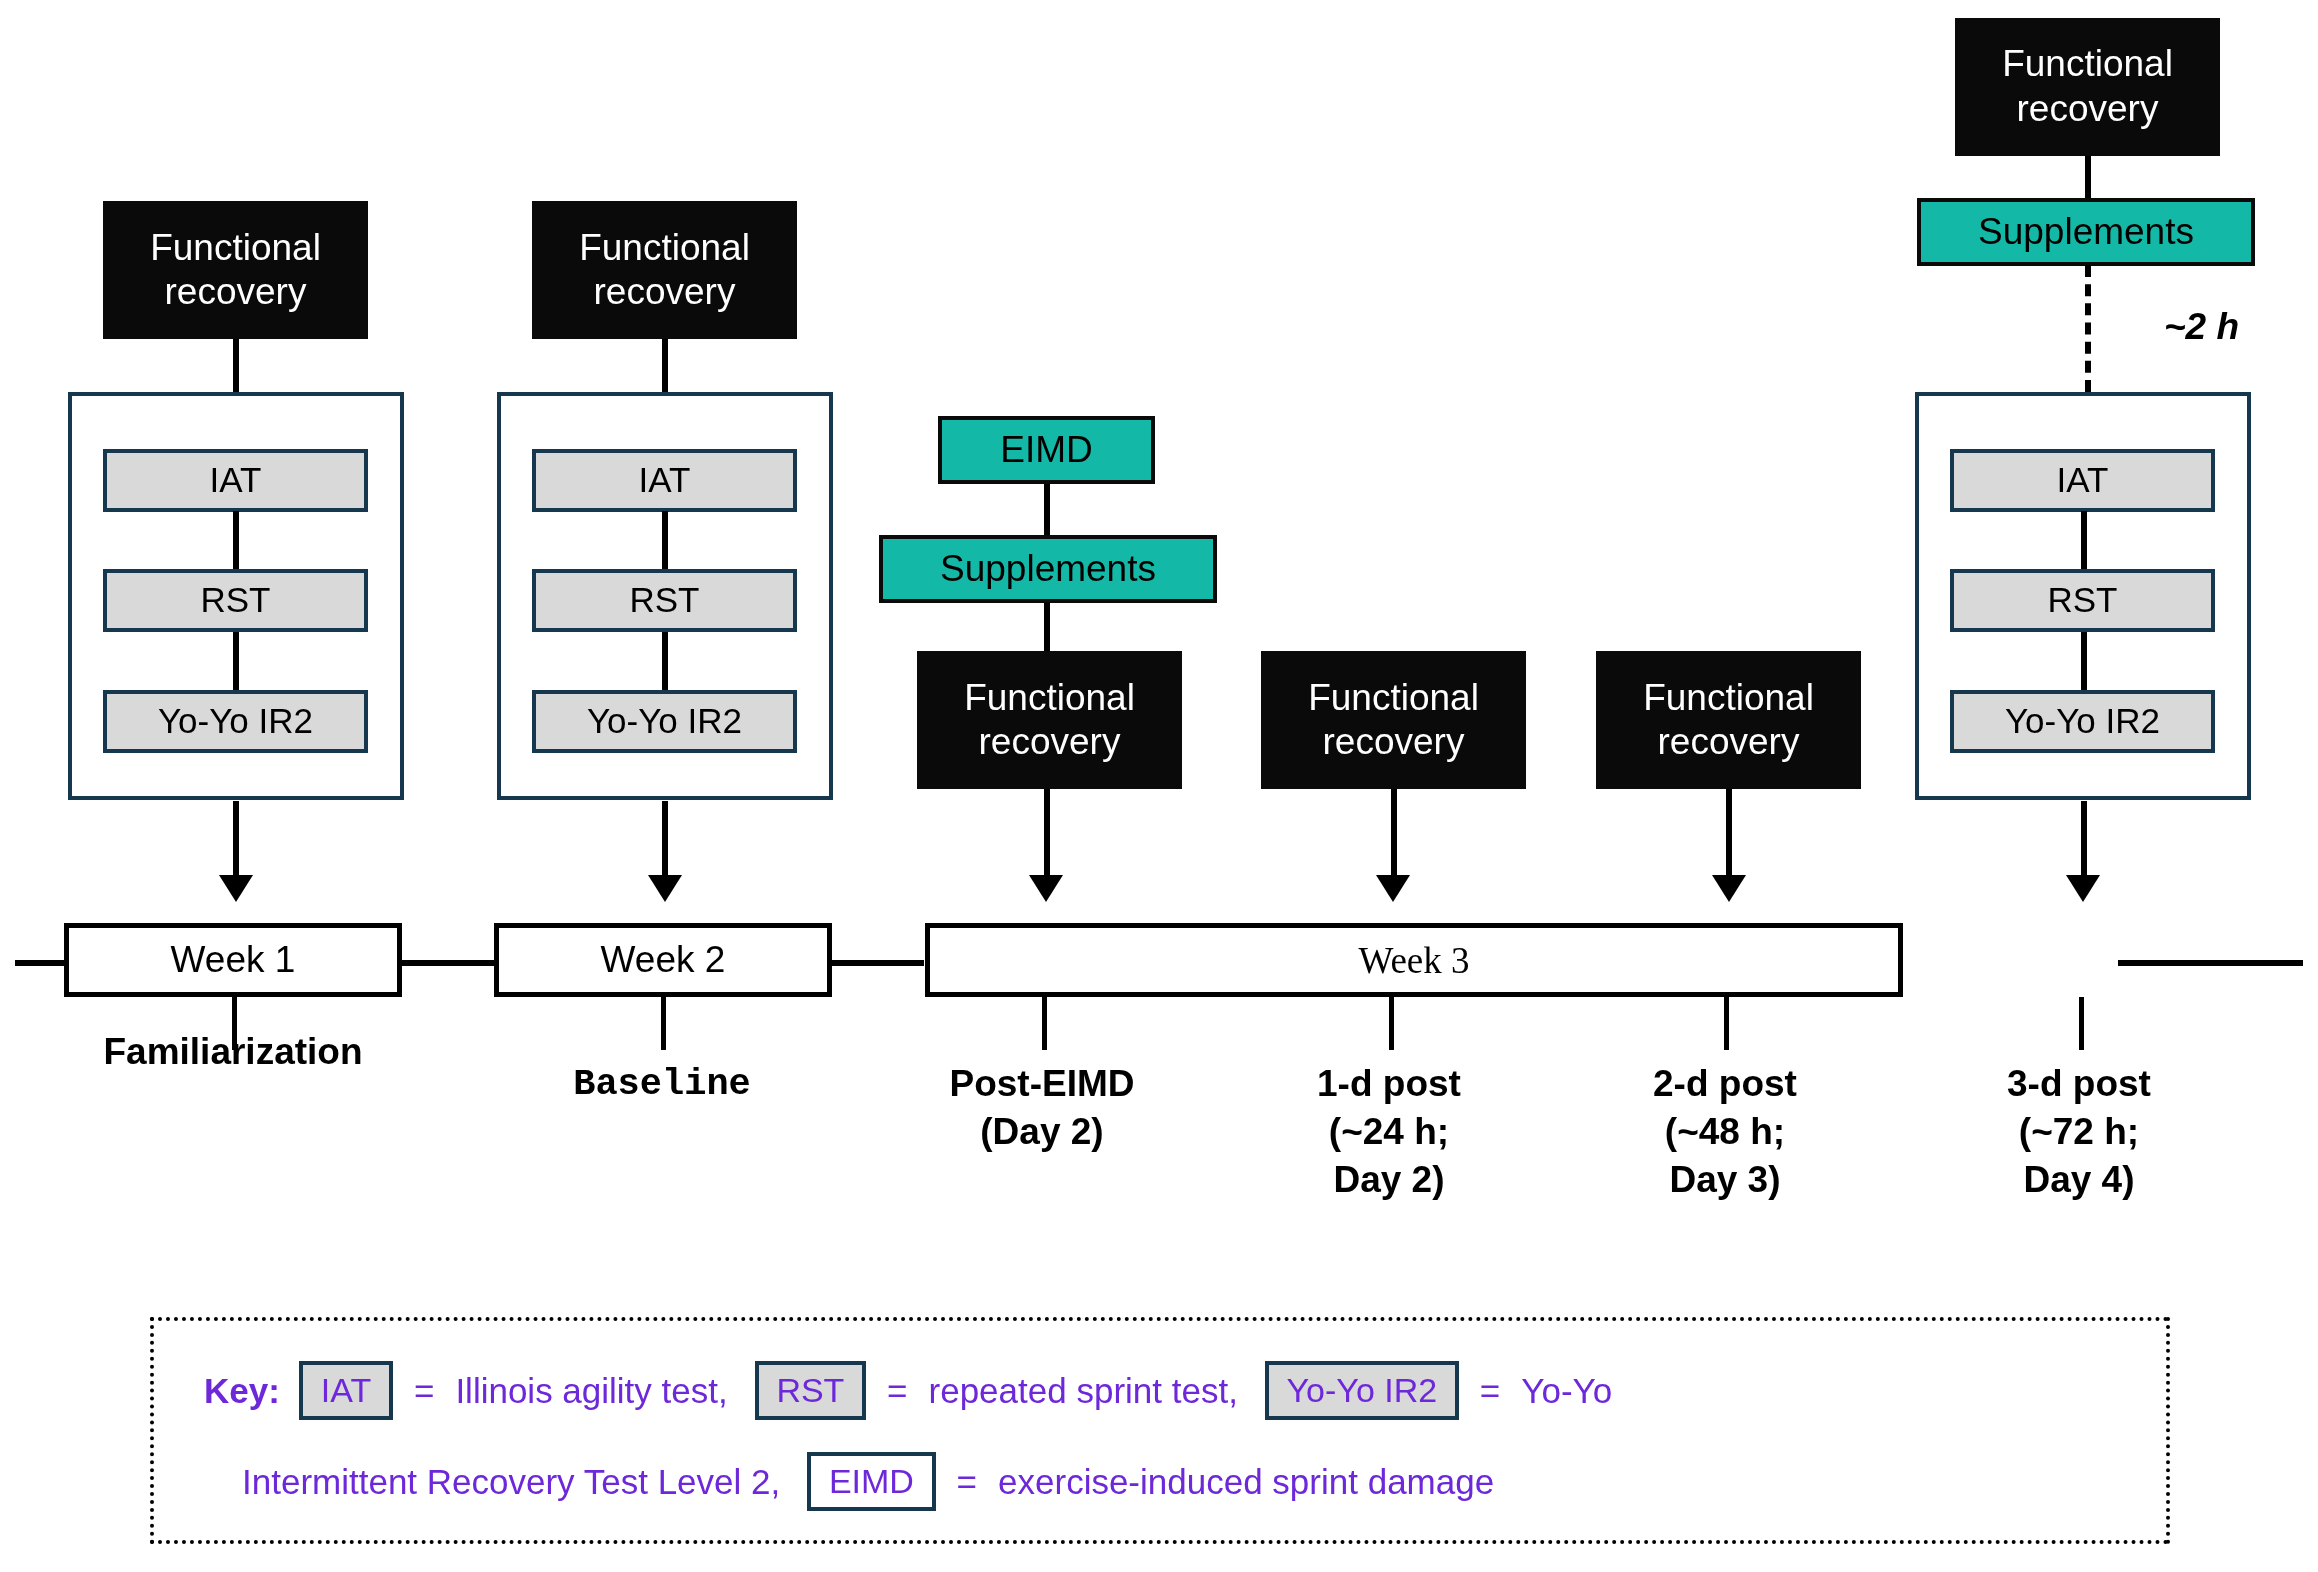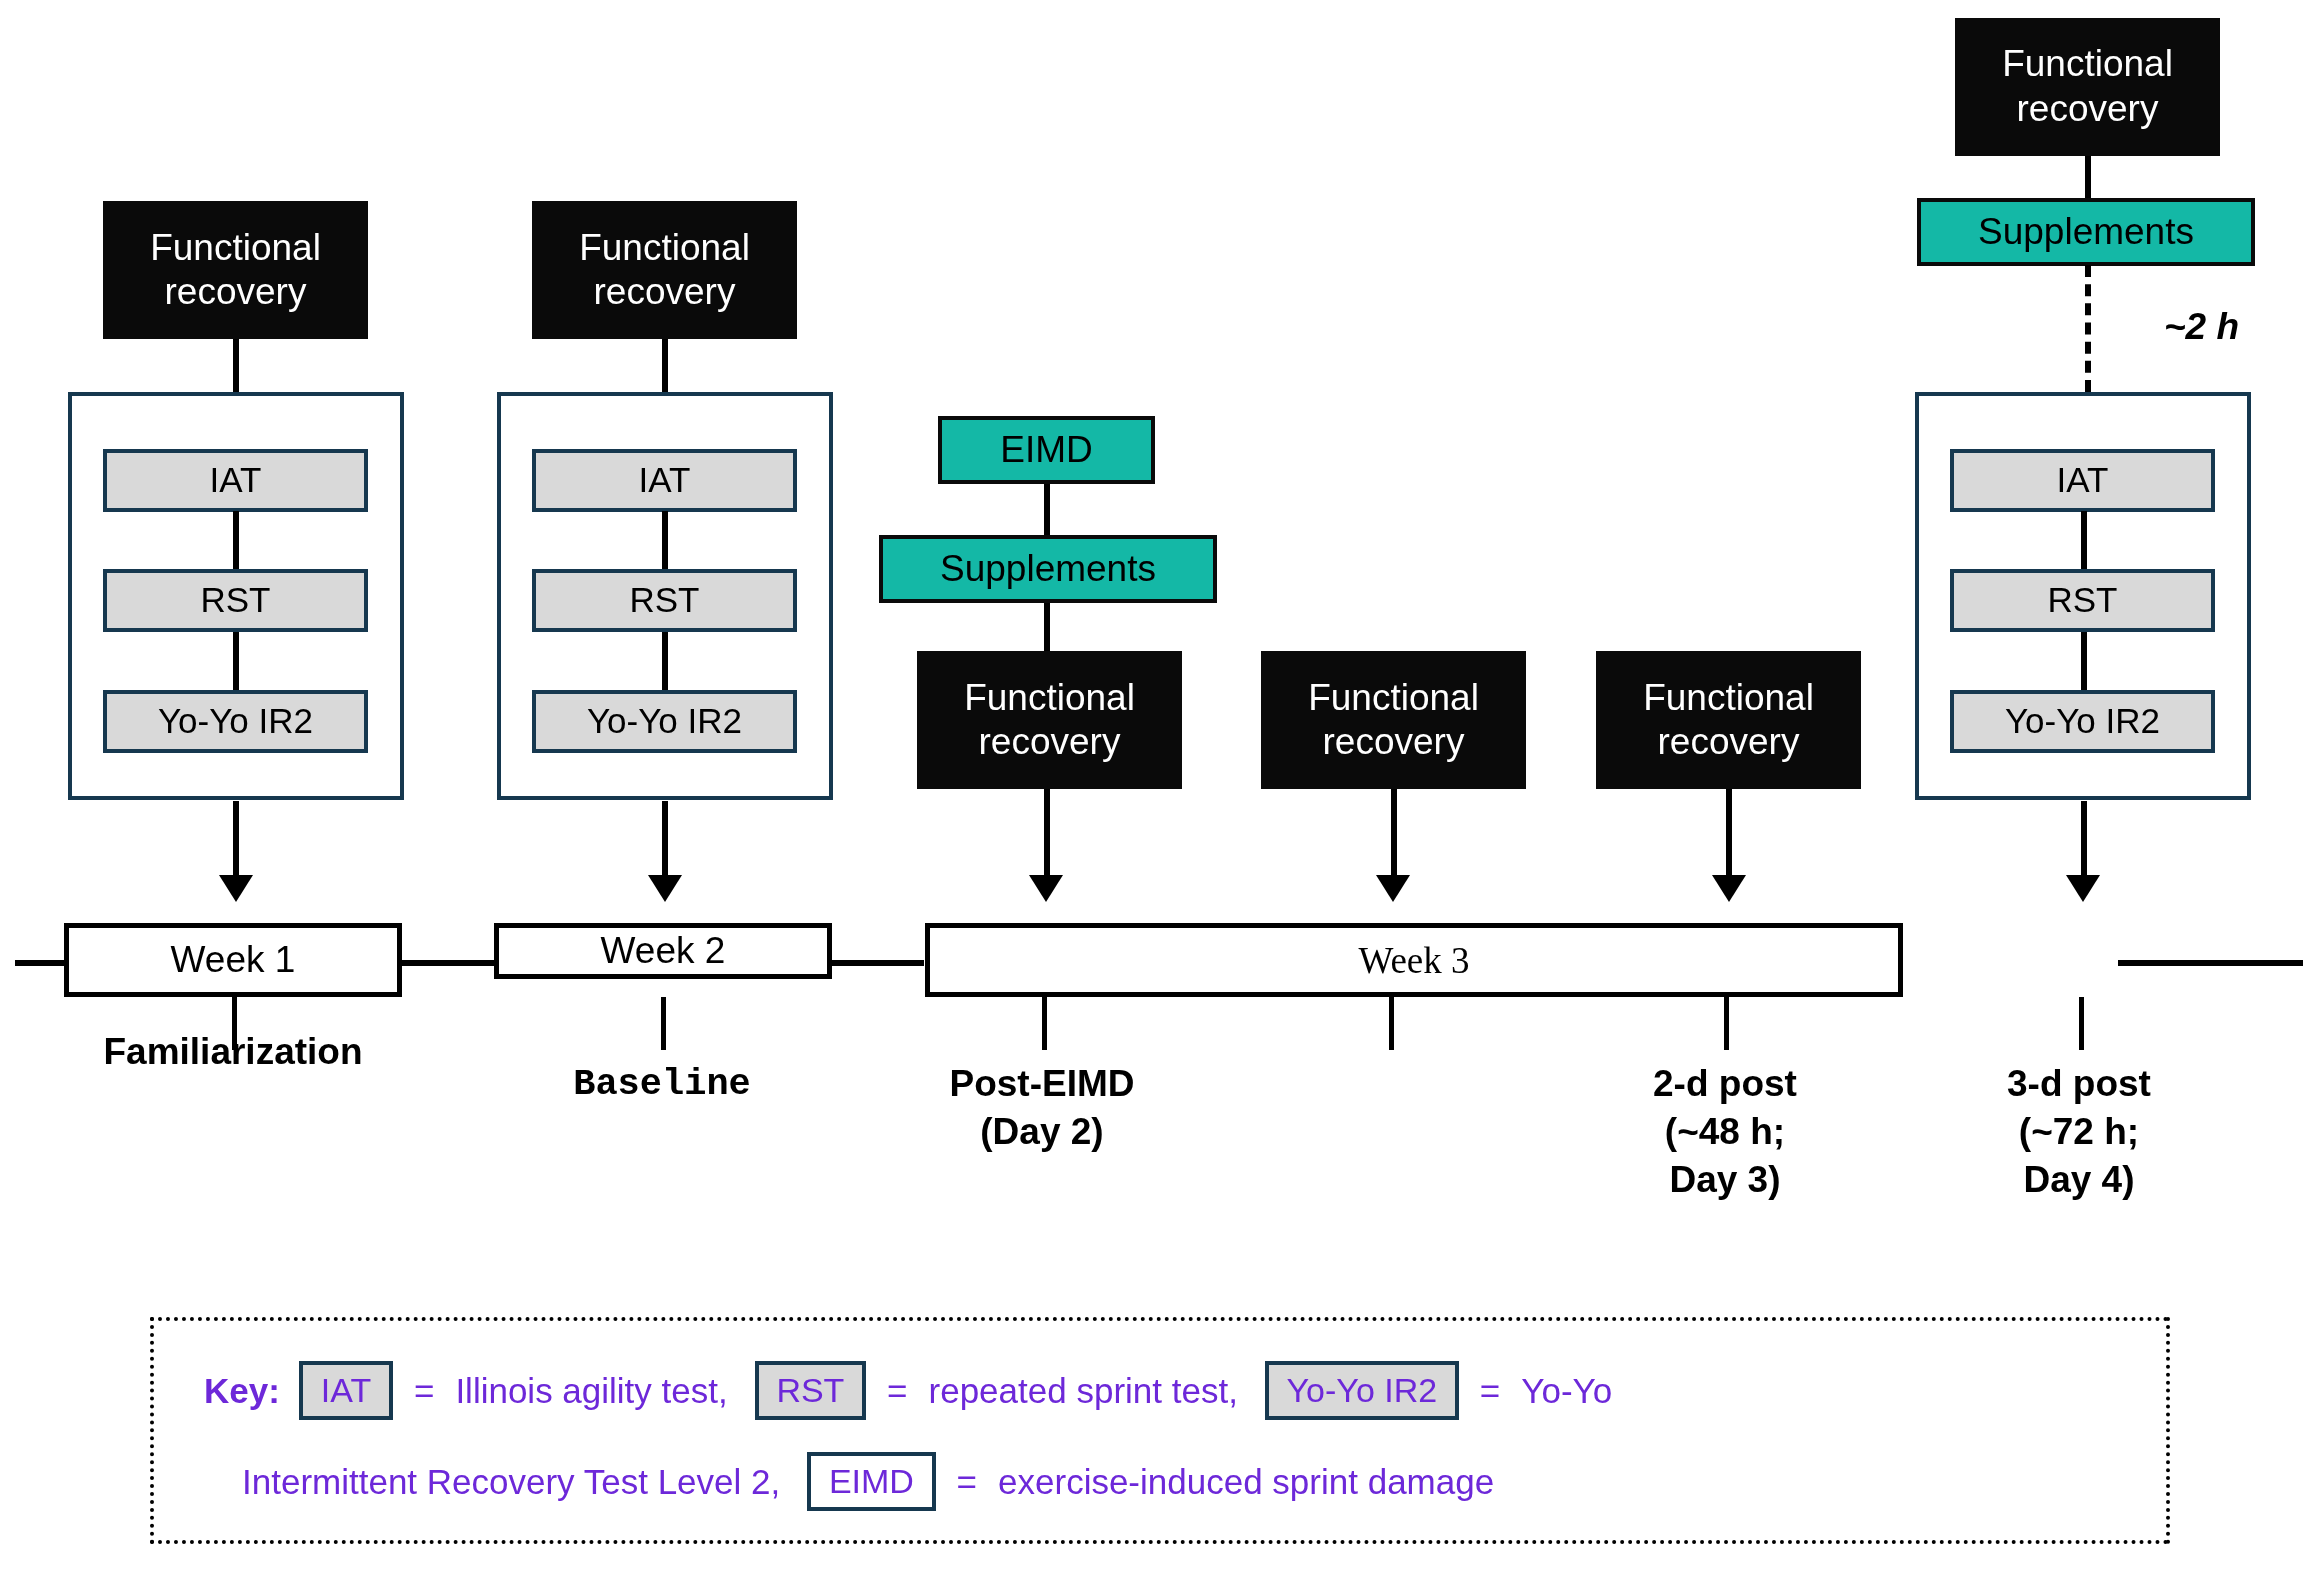--- a/index.html
+++ b/index.html
@@ -253,41 +253,44 @@
   <div class="abs arrowline" style="left:2081px; top:801px; height:88px;"></div>
   <div class="abs arrowhead" style="left:2066px; top:875px;"></div>
 
   <div class="abs hline" style="left:14.5px; top:960px; width:50px;"></div>
 
   <div class="abs weekbox" style="left:64px; top:923px; width:338px; height:74px;">
     <span>Week 1</span>
   </div>
   <div class="abs hline" style="left:402px; top:960px; width:92px;"></div>
 
-  <div class="abs weekbox" style="left:494px; top:923px; width:338px; height:56px;">
+  <div class="abs weekbox" style="left:494px; top:923px; width:338px; height:74px;">
     <span>Week 2</span>
   </div>
   <div class="abs hline" style="left:831px; top:960px; width:93px;"></div>
 
   <div class="abs weekbox" style="left:925px; top:923px; width:978px; height:74px;font-family:Liberation Serif, serif;">
     <span>Week 3</span>
   </div>
   <div class="abs hline" style="left:2118px; top:960px; width:185px;"></div>
 
   <div class="abs tick" style="left:232px; top:997px; height:53px;"></div>
   <div class="abs tick" style="left:661px; top:997px; height:53px;"></div>
   <div class="abs tick" style="left:1042px; top:997px; height:53px;"></div>
   <div class="abs tick" style="left:1389px; top:997px; height:53px;"></div>
   <div class="abs tick" style="left:1724px; top:997px; height:53px;"></div>
   <div class="abs tick" style="left:2079px; top:997px; height:53px;"></div>
 
   <div class="abs phaselabel" style="left:32px; top:1028px; width:402px;">Familiarization</div>
   <div class="abs phaselabel" style="left:461px; top:1060px; width:402px;font-family:Liberation Mono, monospace;">Baseline</div>
   <div class="abs phaselabel" style="left:841px; top:1060px; width:402px;">Post-EIMD
 (Day 2)</div>
+  <div class="abs phaselabel" style="left:1188px; top:1060px; width:402px;">1-d post
+(~24 h;
+Day 2)</div>
   <div class="abs phaselabel" style="left:1524px; top:1060px; width:402px;">2-d post
 (~48 h;
 Day 3)</div>
   <div class="abs phaselabel" style="left:1878px; top:1060px; width:402px;">3-d post
 (~72 h;
 Day 4)</div>
 
   <div class="abs" id="key-box" style="left:150px; top:1317px; width:2020px; height:227px;">
 
     <div class="key-row" style="position:absolute; left:50px; top:31px; height:77px;">

